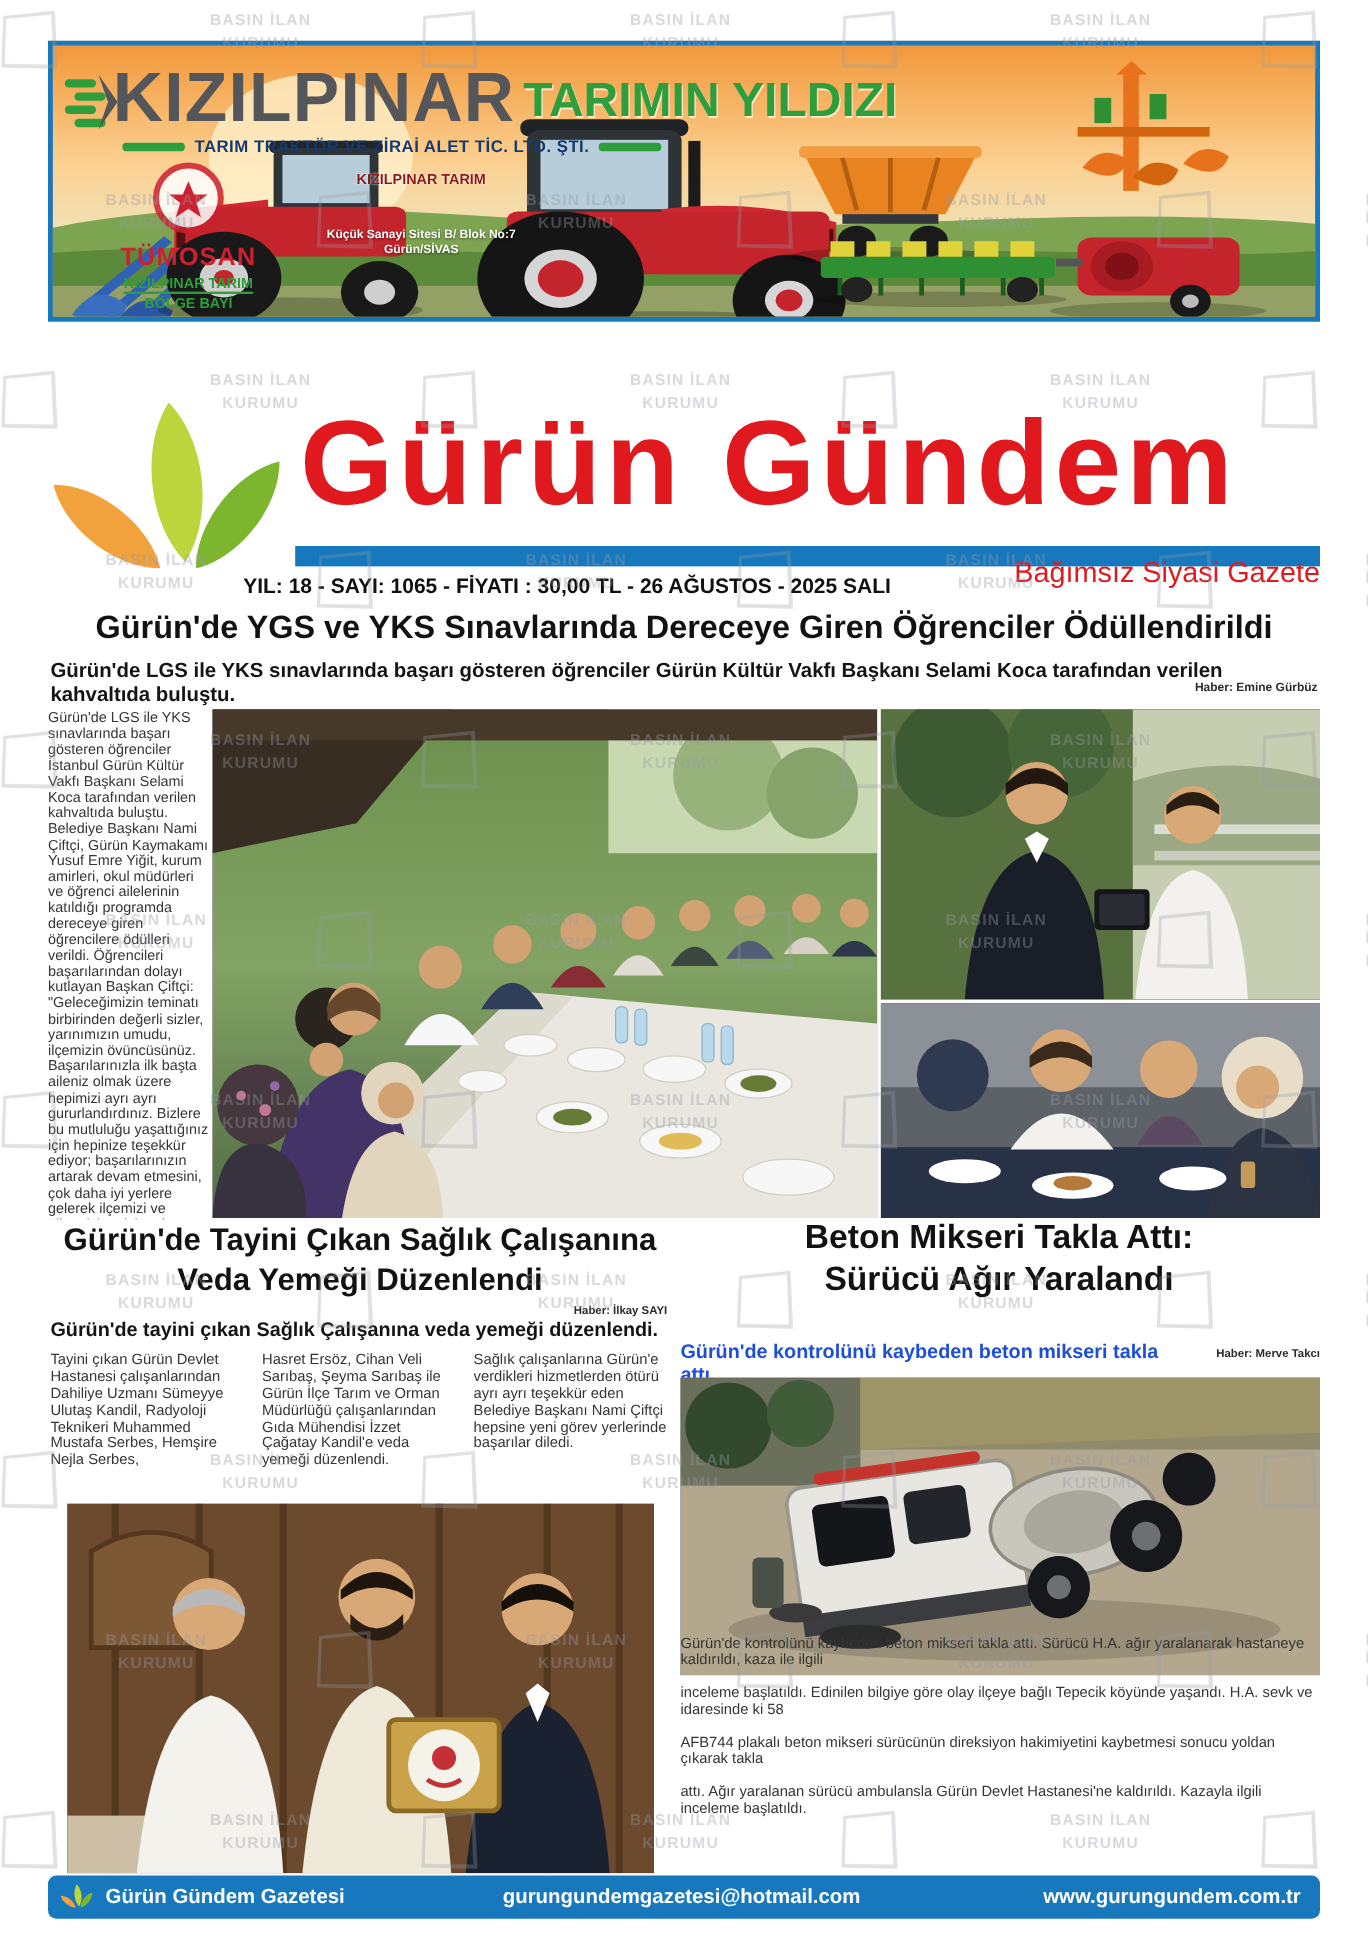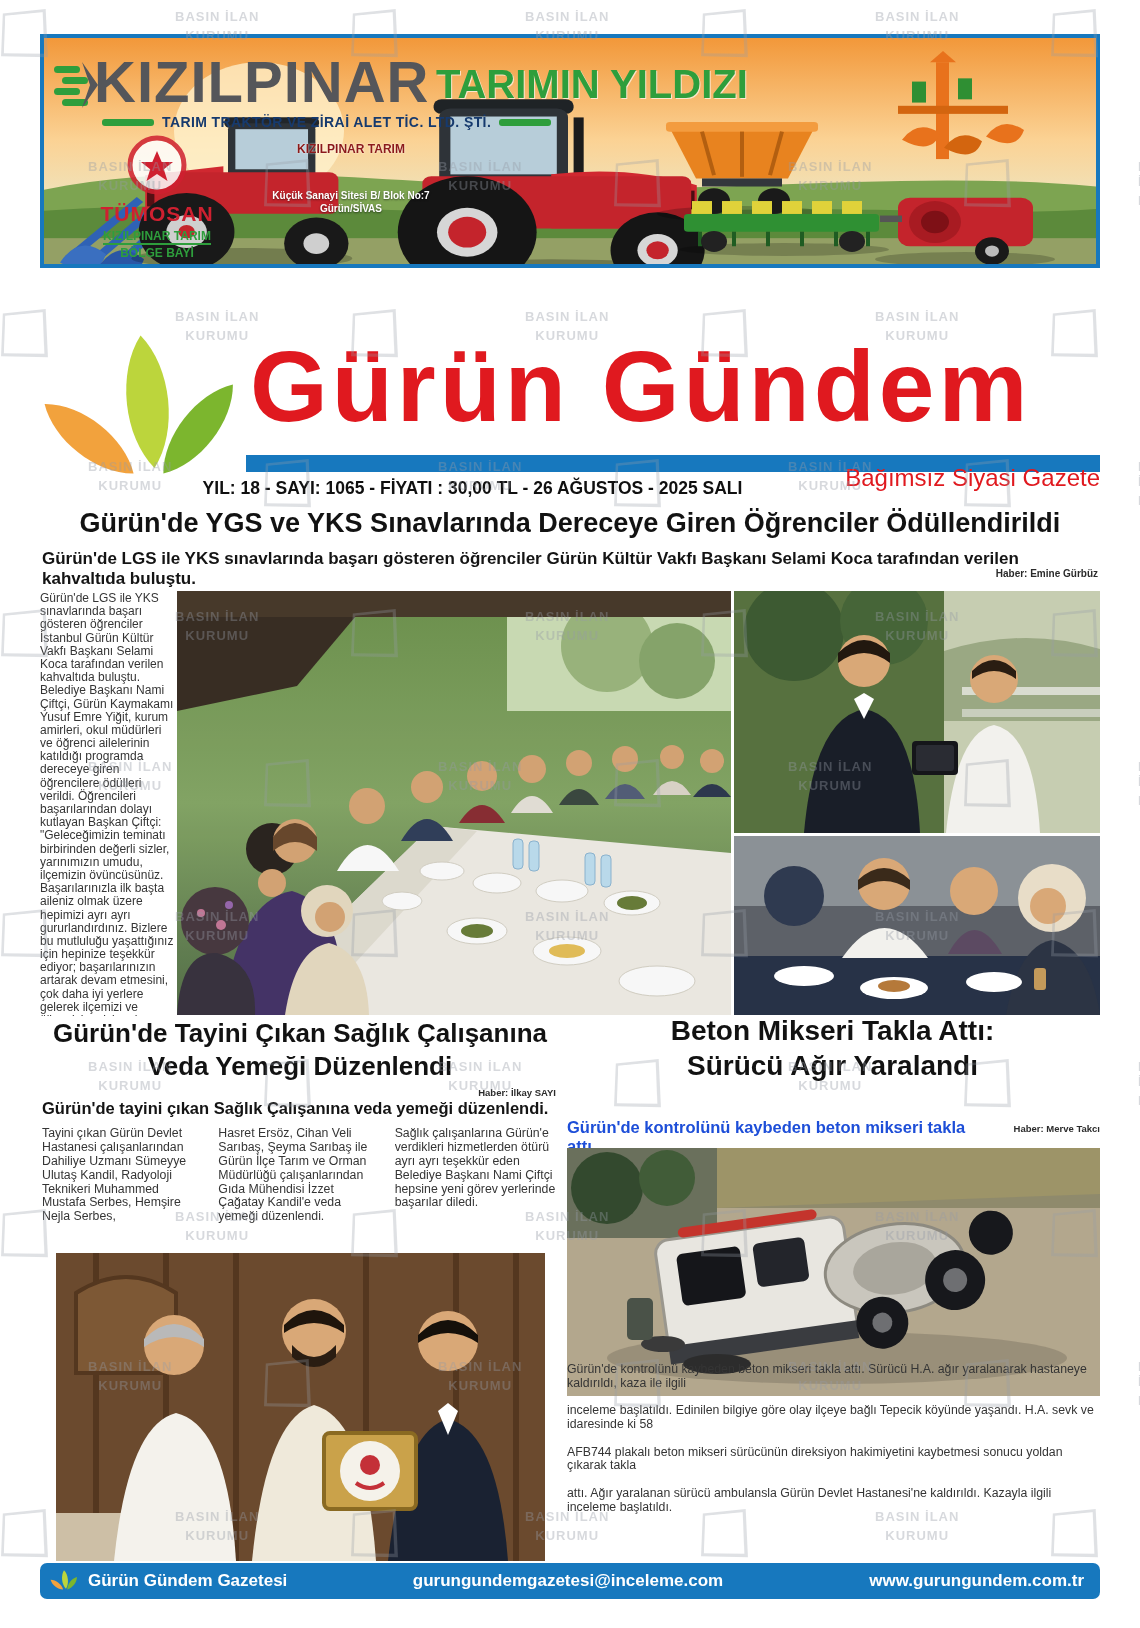--- a/index.html
+++ b/index.html
@@ -489,21 +489,21 @@
           </g>
         <g fill="#bcd53c">
             <path transform="translate(110,84) rotate(-6) scale(1.18)" d="M0,-58 C24,-28 24,28 0,58 C-24,28 -24,-28 0,-58 Z"></path>
           </g>
         <g fill="#7cb62e">
             <path transform="translate(162,112) rotate(38)" d="M0,-58 C24,-28 24,28 0,58 C-24,28 -24,-28 0,-58 Z"></path>
           </g>
       </svg>
     </span>
     <span class="f-name">Gürün Gündem Gazetesi</span>
-    <span class="f-email">gurungundemgazetesi@inceleme.com</span>
+    <span class="f-email">gurungundemgazetesi@hotmail.com</span>
     <span class="f-site">www.gurungundem.com.tr</span>
   </footer>
 
   <div id="wm-layer">
       <div class="wm" style="left: 0px; top: 10px;">
         <span class="wm-cube"></span>
       </div>
       <div class="wm" style="left: 175px; top: 10px;">
         <span class="wm-t">BASIN İLAN</span>
         <span class="wm-t">KURUMU</span>

